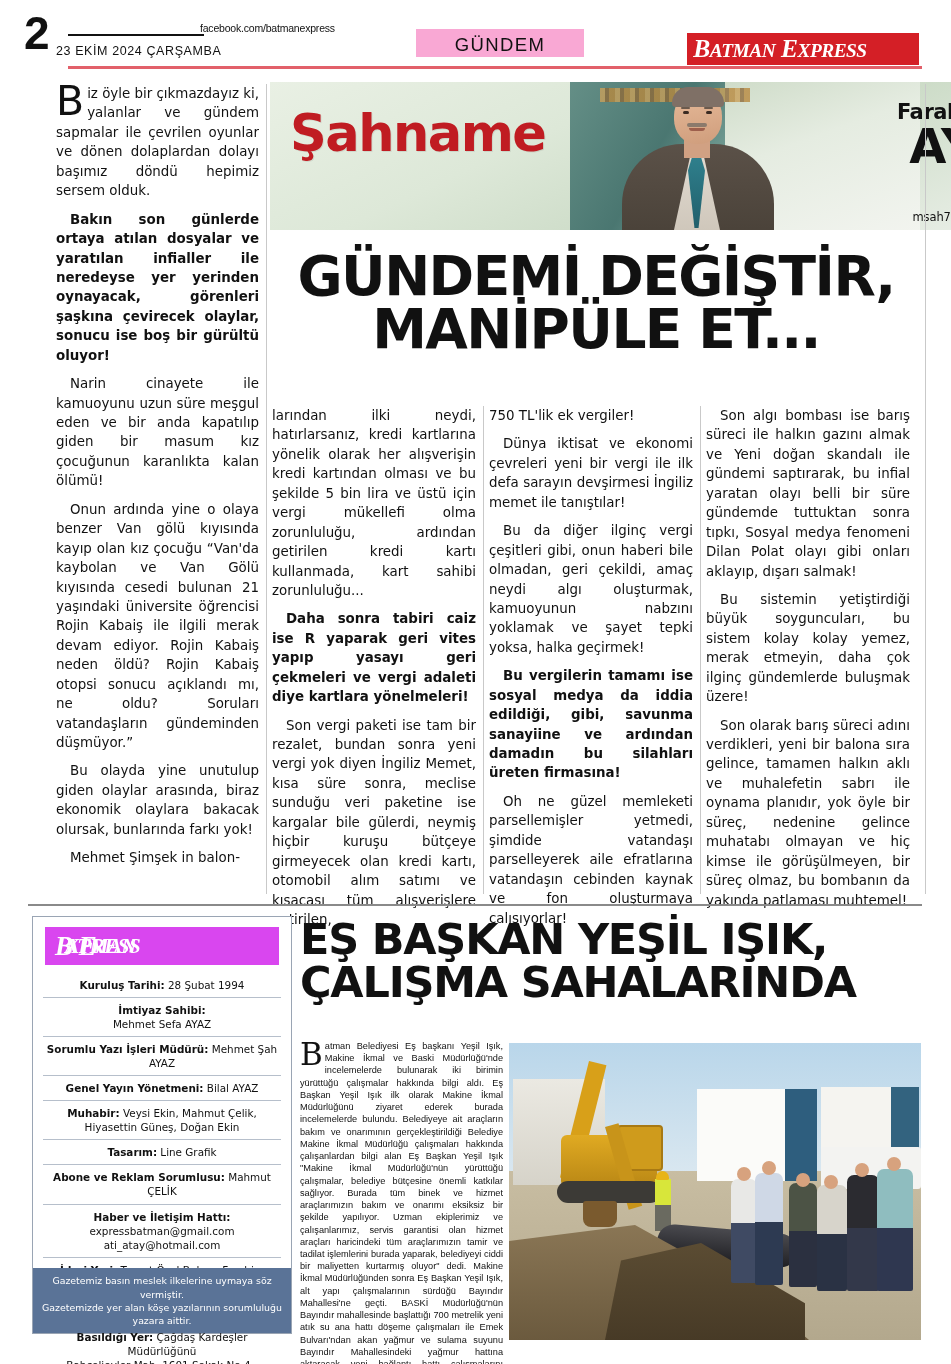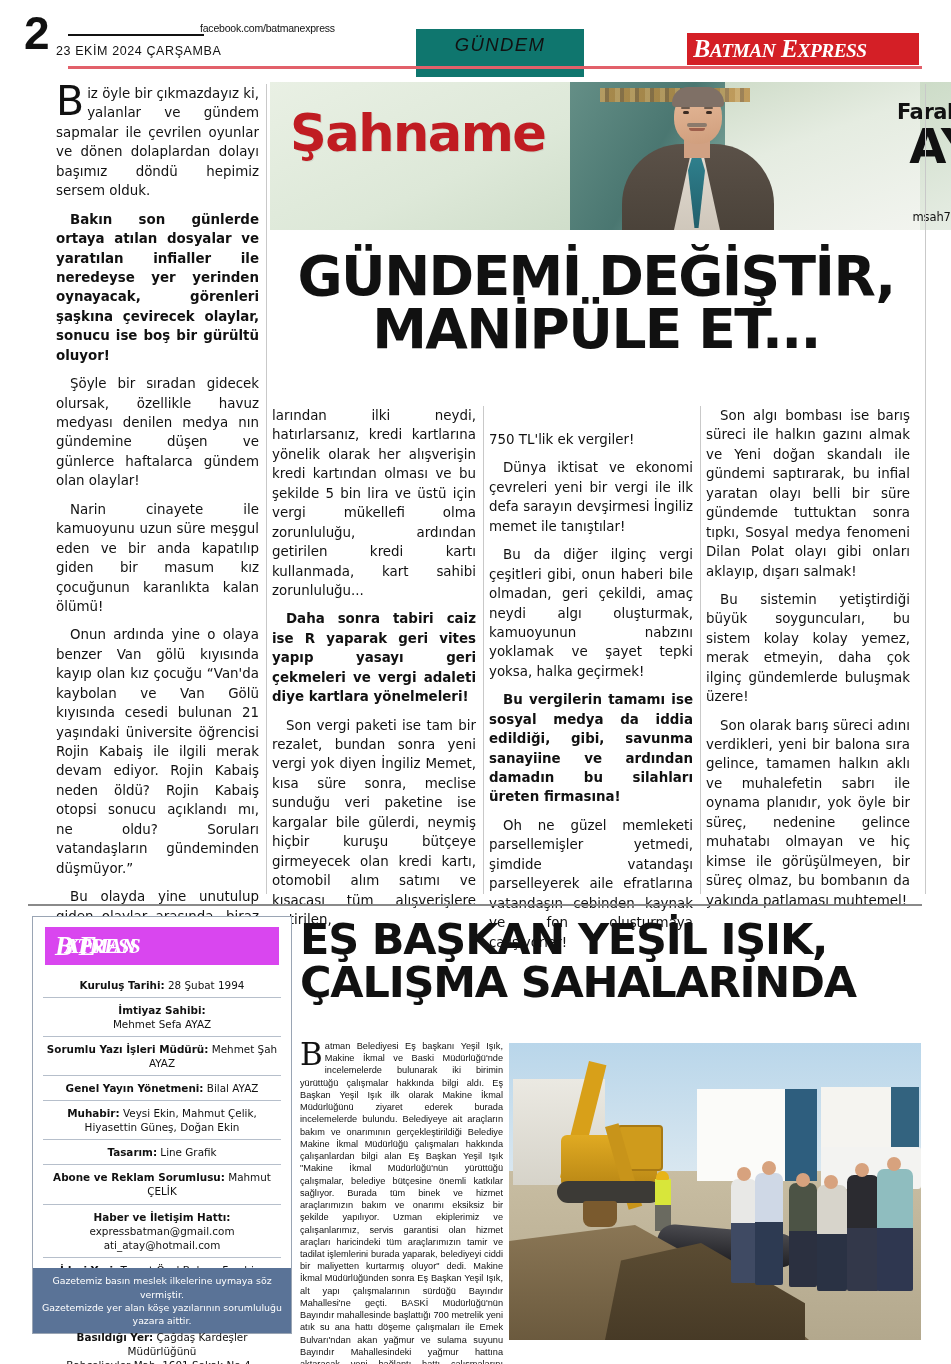--- a/index.html
+++ b/index.html
@@ -26,23 +26,22 @@
     font-size:10.5px;letter-spacing:-0.2px;
   }
   .fbrule{
     position:absolute;left:68px;top:34px;width:136px;height:1.5px;background:#111;
   }
   .dateline{
     position:absolute;left:56px;top:44px;
     font-size:12.5px;letter-spacing:0.6px;font-weight:400;
   }
   .gundem-box{
-    position:absolute;left:416px;top:29px;width:168px;height:48px;
-    background:#0f766e;
-    font-style:italic;
+    position:absolute;left:416px;top:29px;width:168px;height:28px;
+    background:#f9a8d4;
   }
   .gundem-box span{
     display:block;text-align:center;line-height:32px;
     font-size:18.5px;letter-spacing:1.4px;
   }
   .brand-head{
     position:absolute;left:687px;top:33px;width:232px;height:32px;
     background:#d41f26;
   }
   .brand-head .bt{
@@ -179,21 +178,21 @@
   
   .opc{
     position:absolute;top:406px;width:204px;height:488px;
     font-size:13.4px;line-height:1.45;text-align:justify;
     font-family:"DejaVu Sans", sans-serif;
   }
   .opc p{margin:0 0 9px 0;text-indent:14px;}
   .opc p.b{font-weight:700;}
   .opc p.noind{text-indent:0;}
   #opc2{left:272px;}
-  #opc3{left:489px;margin-top:24px;}
+  #opc3{left:489px;}
   #opc4{left:706px;}
 
   
   .sec-rule{
     position:absolute;left:28px;top:904px;width:894px;height:2px;background:#8a8a8a;
   }
 
   
   .colophon{
     position:absolute;left:32px;top:916px;width:258px;height:416px;
@@ -338,21 +337,20 @@
     </div>
     <div class="brand-head">
       <div class="bt">B<span class="sm">ATMAN</span> E<span class="sm">XPRESS</span></div>
     </div>
     <div class="redrule"></div>
   </div>
 
   <div class="op-col1">
     <p class="first"><span class="dropcap">B</span><span>iz öyle bir çıkmazdayız ki, yalanlar ve gündem sapmalar ile çevrilen oyunlar ve dönen dolaplardan dolayı başımız döndü hepimiz sersem olduk.</span></p>
     <p class="b">Bakın son günlerde ortaya atılan dosyalar ve yaratılan infialler ile neredeyse yer yerinden oynayacak, görenleri şaşkına çevirecek olaylar, sonucu ise boş bir gürültü oluyor!</p>
-    <p>Şöyle bir sıradan gidecek olursak, özellikle havuz medyası denilen medya nın gündemine düşen ve günlerce haftalarca gündem olan olaylar!</p>
     <p>Narin cinayete ile kamuoyunu uzun süre meşgul eden ve bir anda kapatılıp giden bir masum kız çocuğunun karanlıkta kalan ölümü!</p>
     <p>Onun ardında yine o olaya benzer Van gölü kıyısında kayıp olan kız çocuğu “Van'da kaybolan ve Van Gölü kıyısında cesedi bulunan 21 yaşındaki üniversite öğrencisi Rojin Kabaiş ile ilgili merak devam ediyor. Rojin Kabaiş neden öldü? Rojin Kabaiş otopsi sonucu açıklandı mı, ne oldu? Soruları vatandaşların gündeminden düşmüyor.”</p>
     <p>Bu olayda yine unutulup giden olaylar arasında, biraz ekonomik olaylara bakacak olursak, bunlarında farkı yok!</p>
     <p>Mehmet Şimşek in balon-</p>
   </div>
 
   <div class="sahname">
     <div class="sah-bg"></div>
     <div class="sah-shelf"></div>
     <div class="sah-shelf2"></div>

